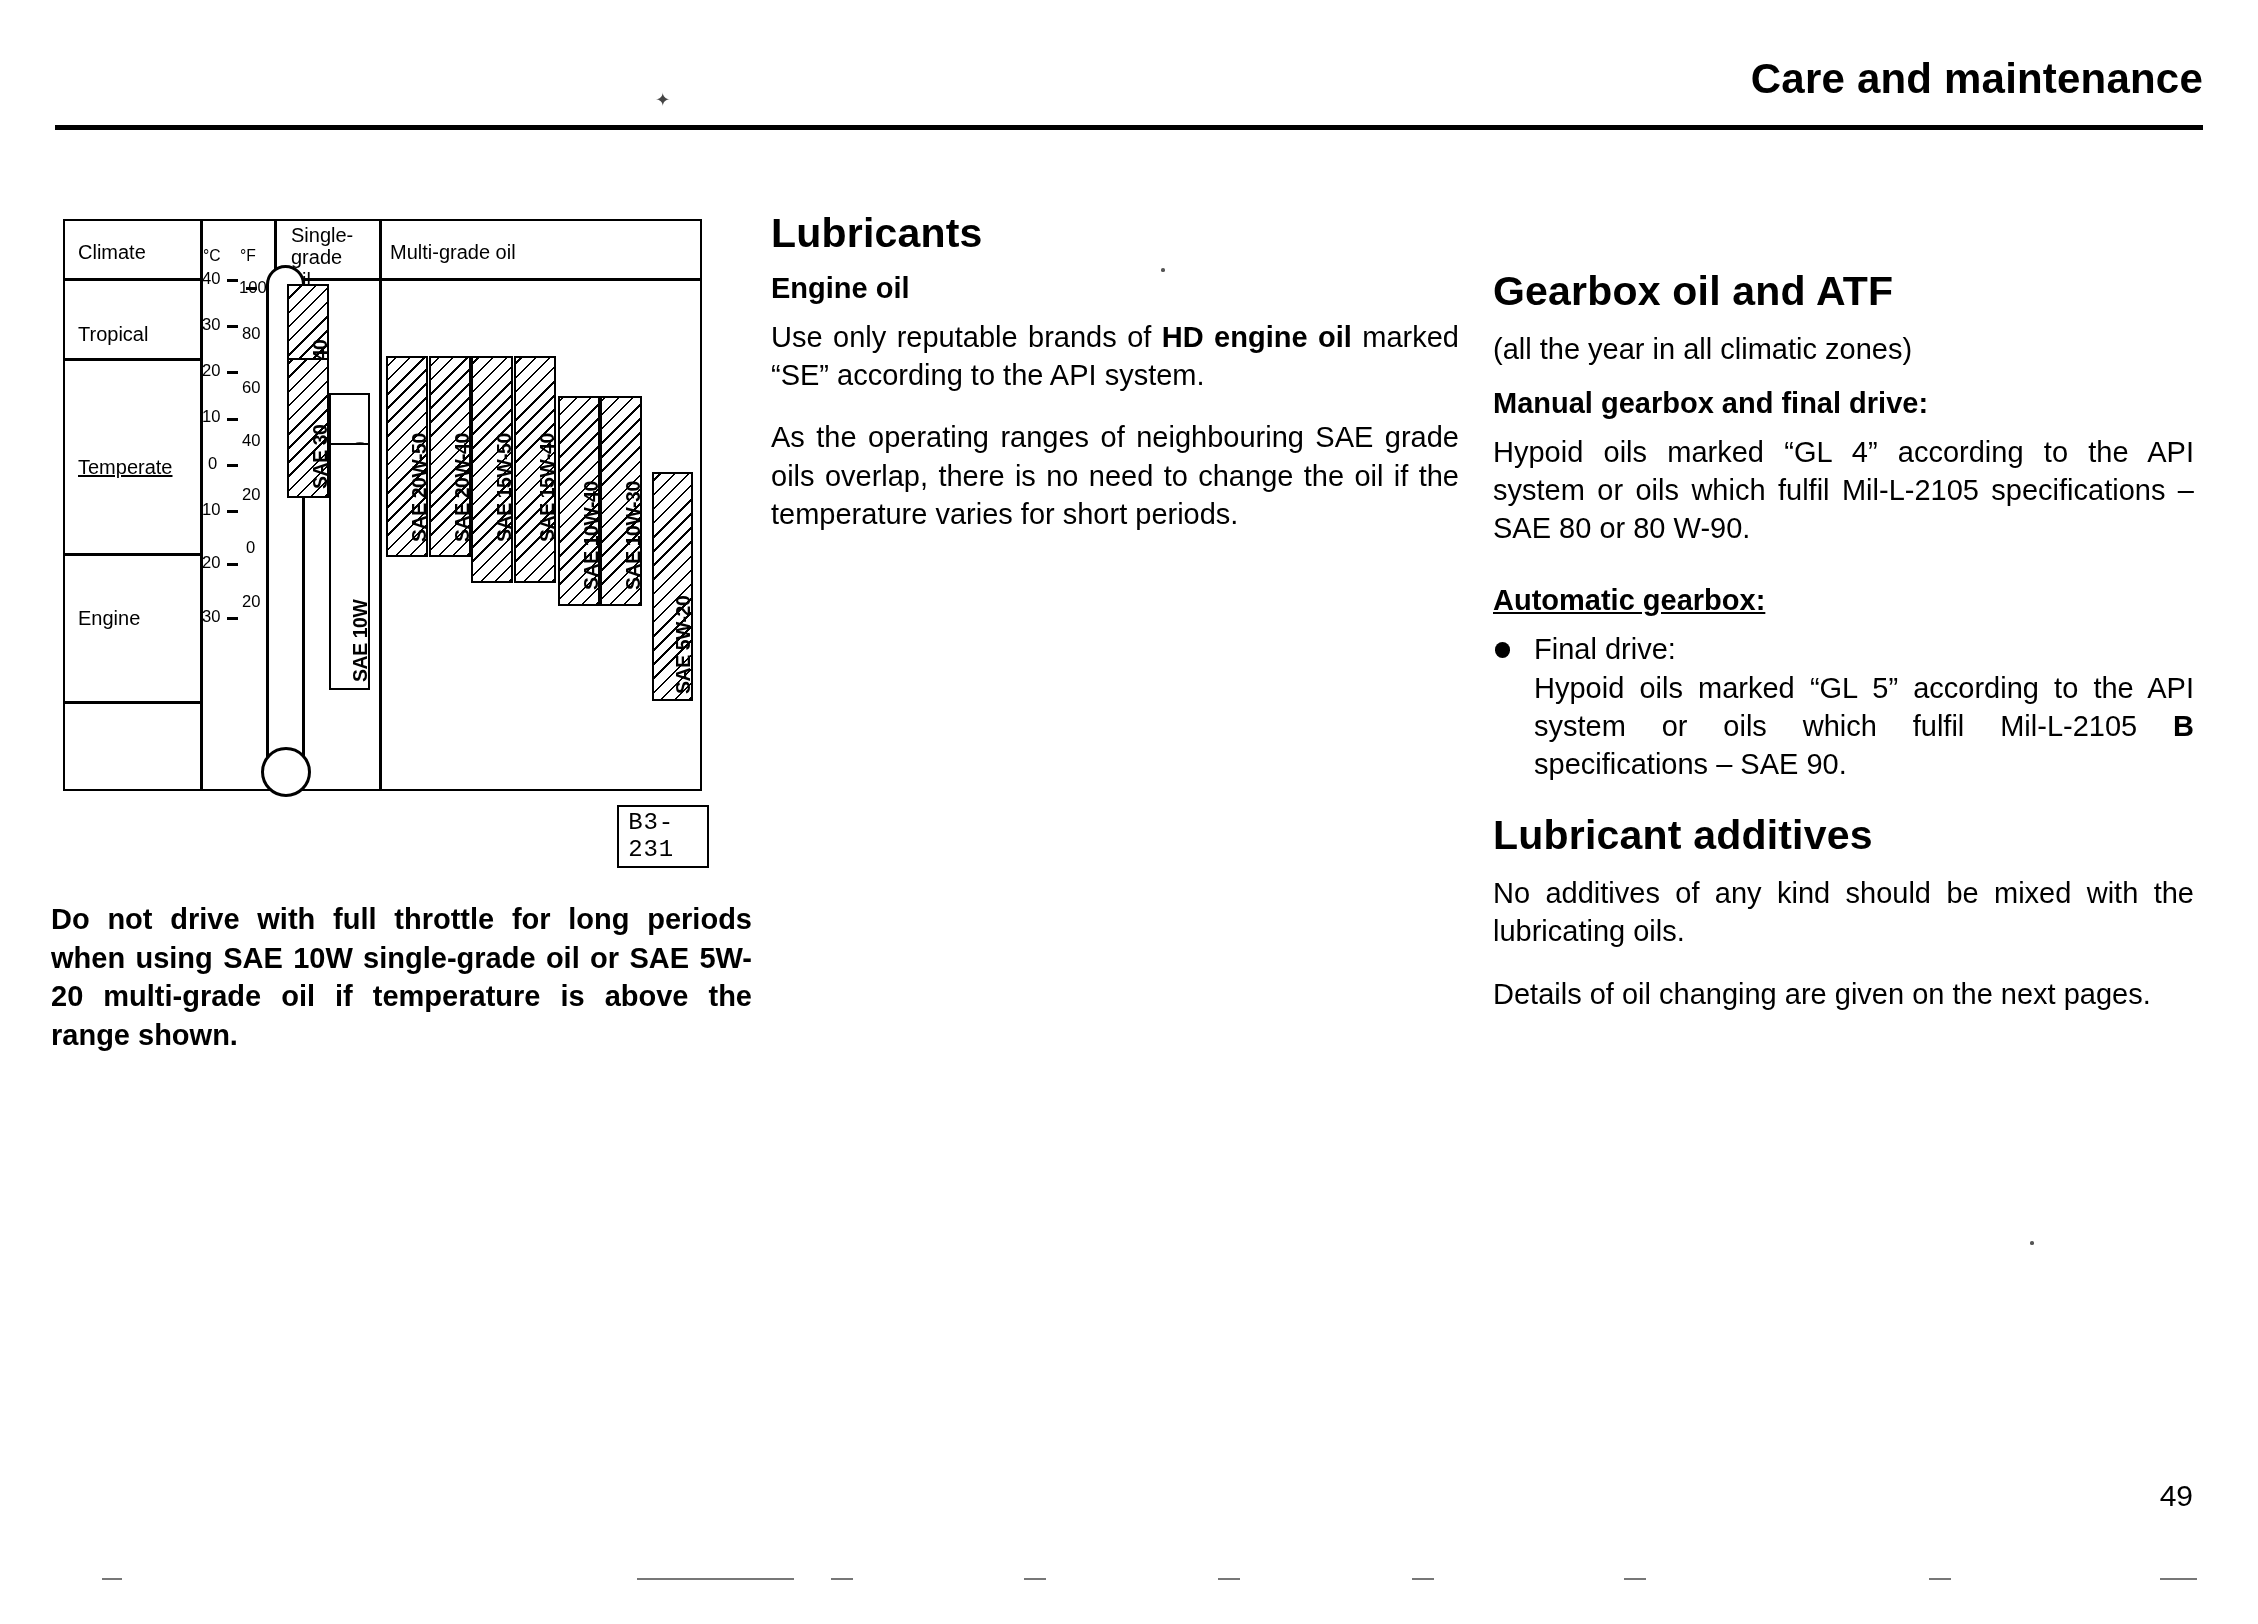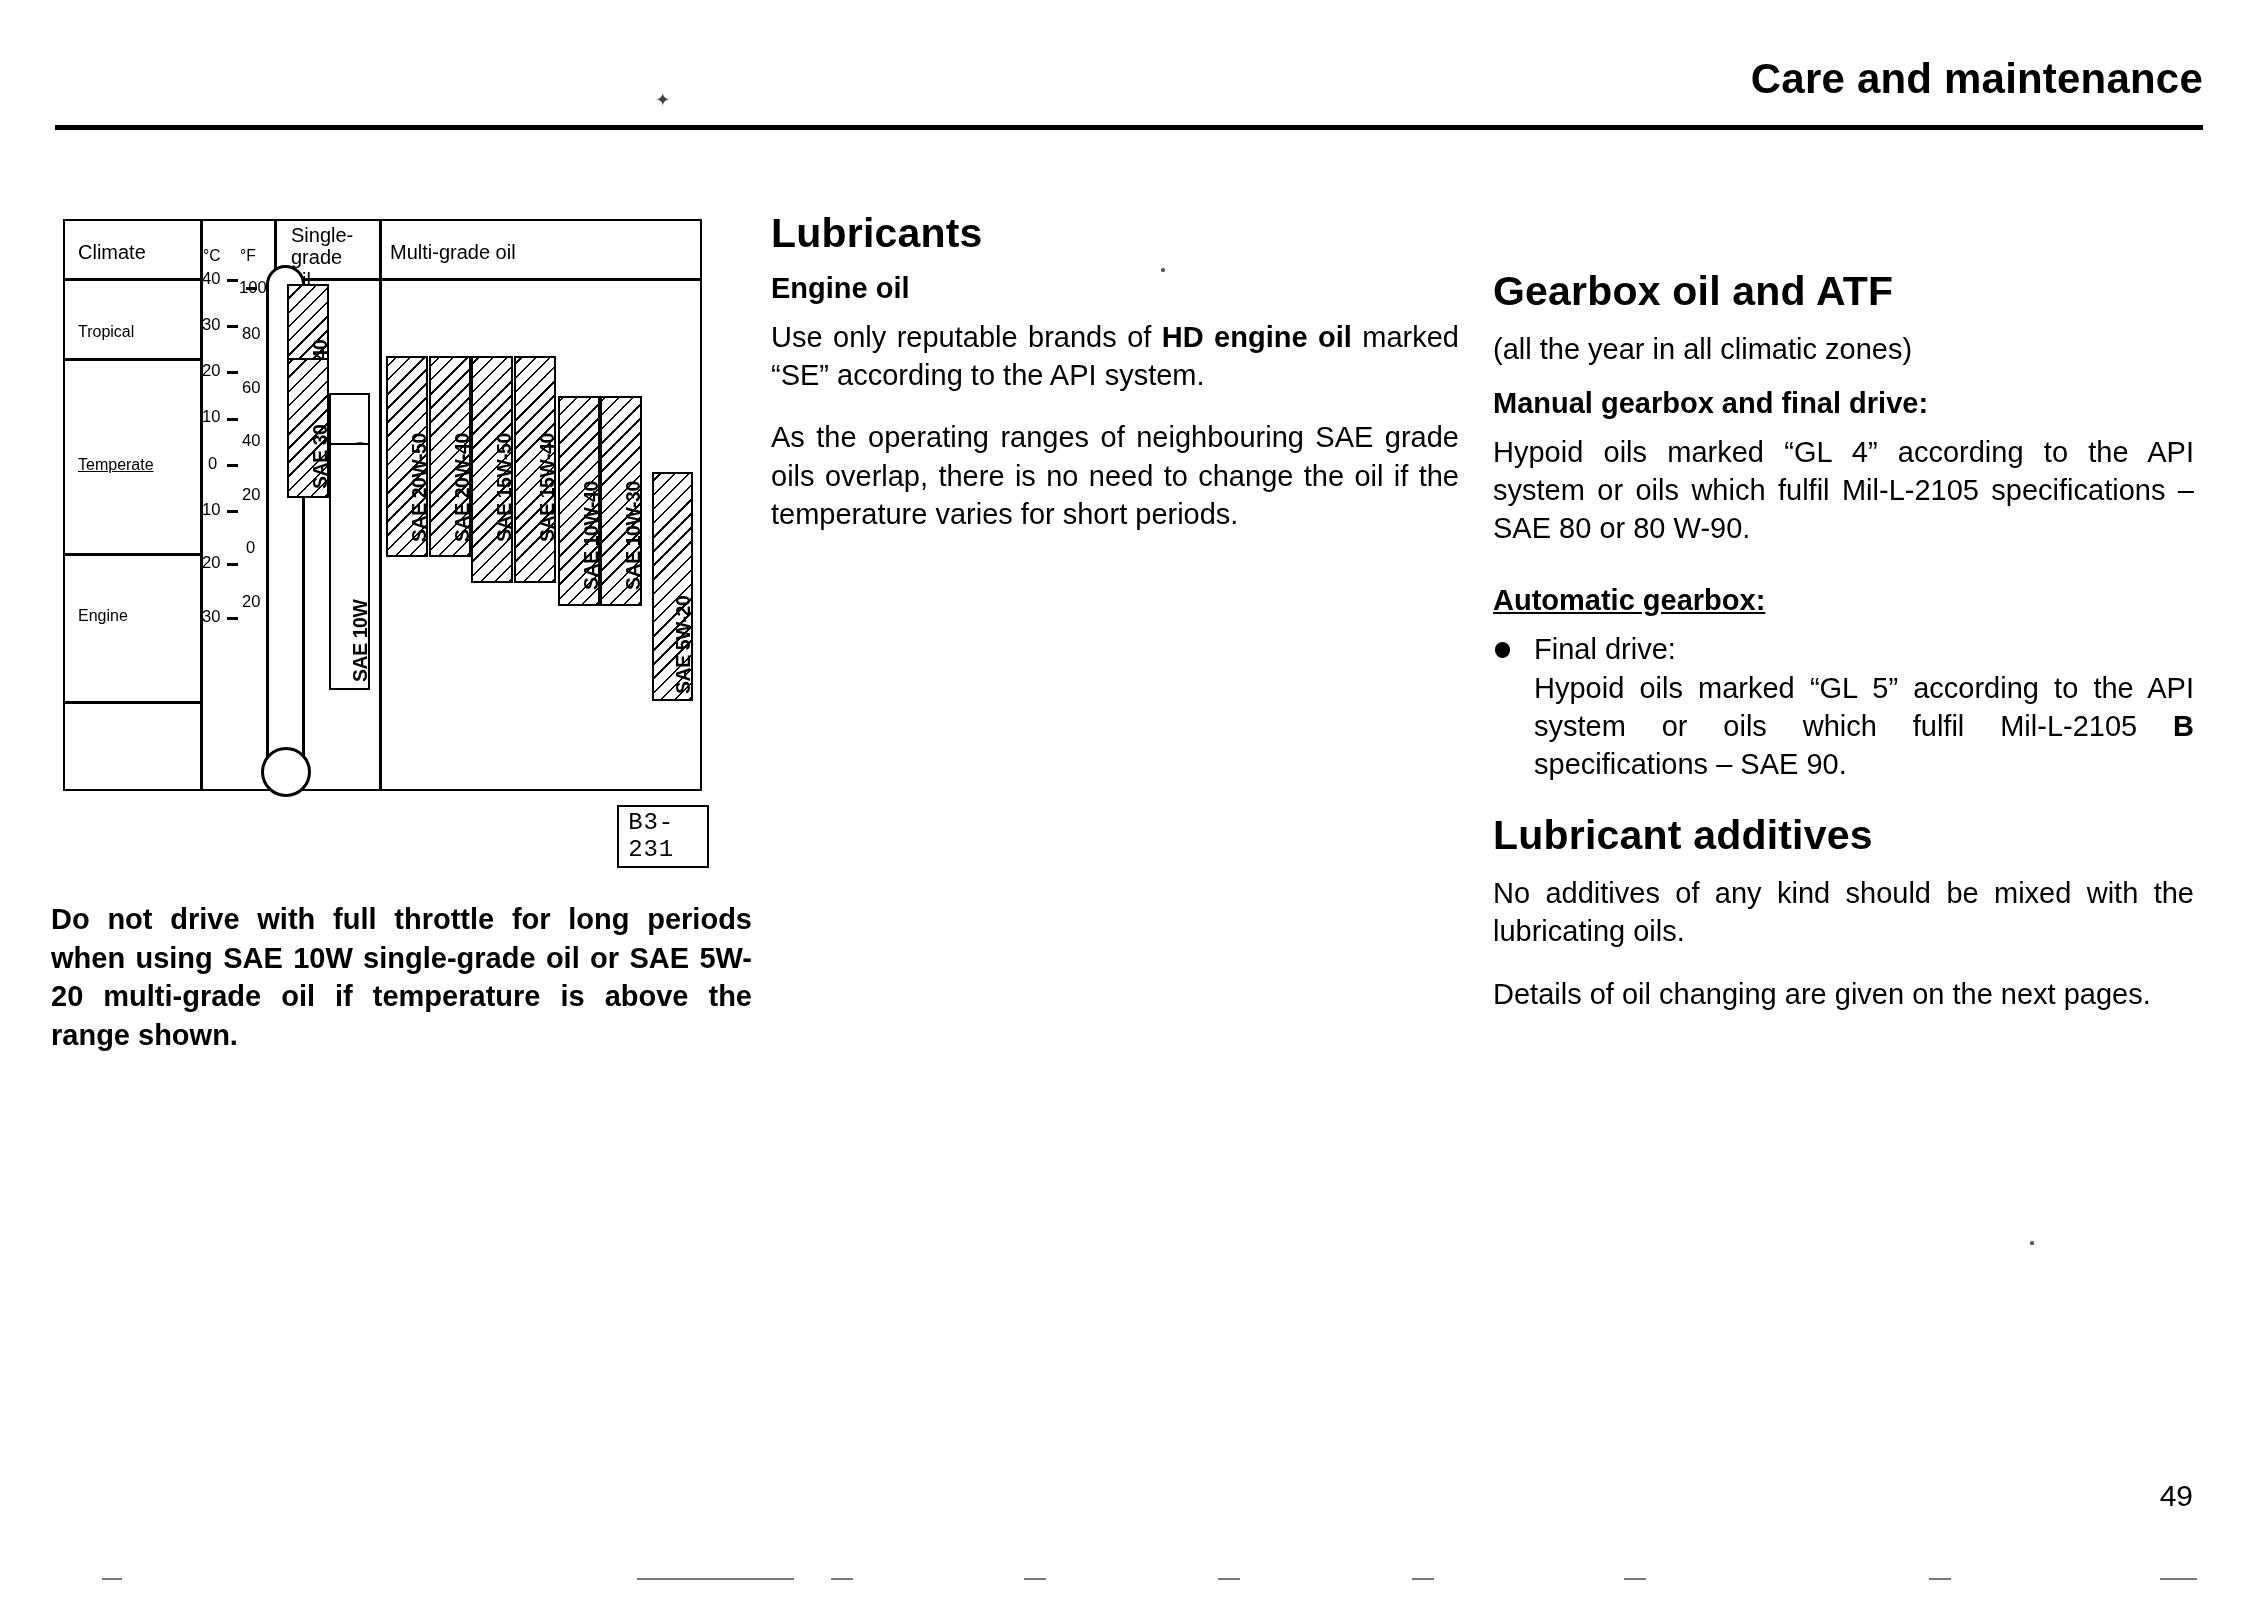--- a/index.html
+++ b/index.html
@@ -79,21 +79,21 @@
     height: 2.8px;
     background: #000;
   }
   .col-head {
     position: absolute;
     font-size: 20px;
     line-height: 1.12;
   }
   .climate-label {
     position: absolute;
-    font-size: 16px;
+    font-size: 20px;
   }
 
   
   .thermo {
     position: absolute;
     left: 201px;
     top: 44px;
     width: 39px;
     height: 517px;
     border: 3.7px solid #000;

